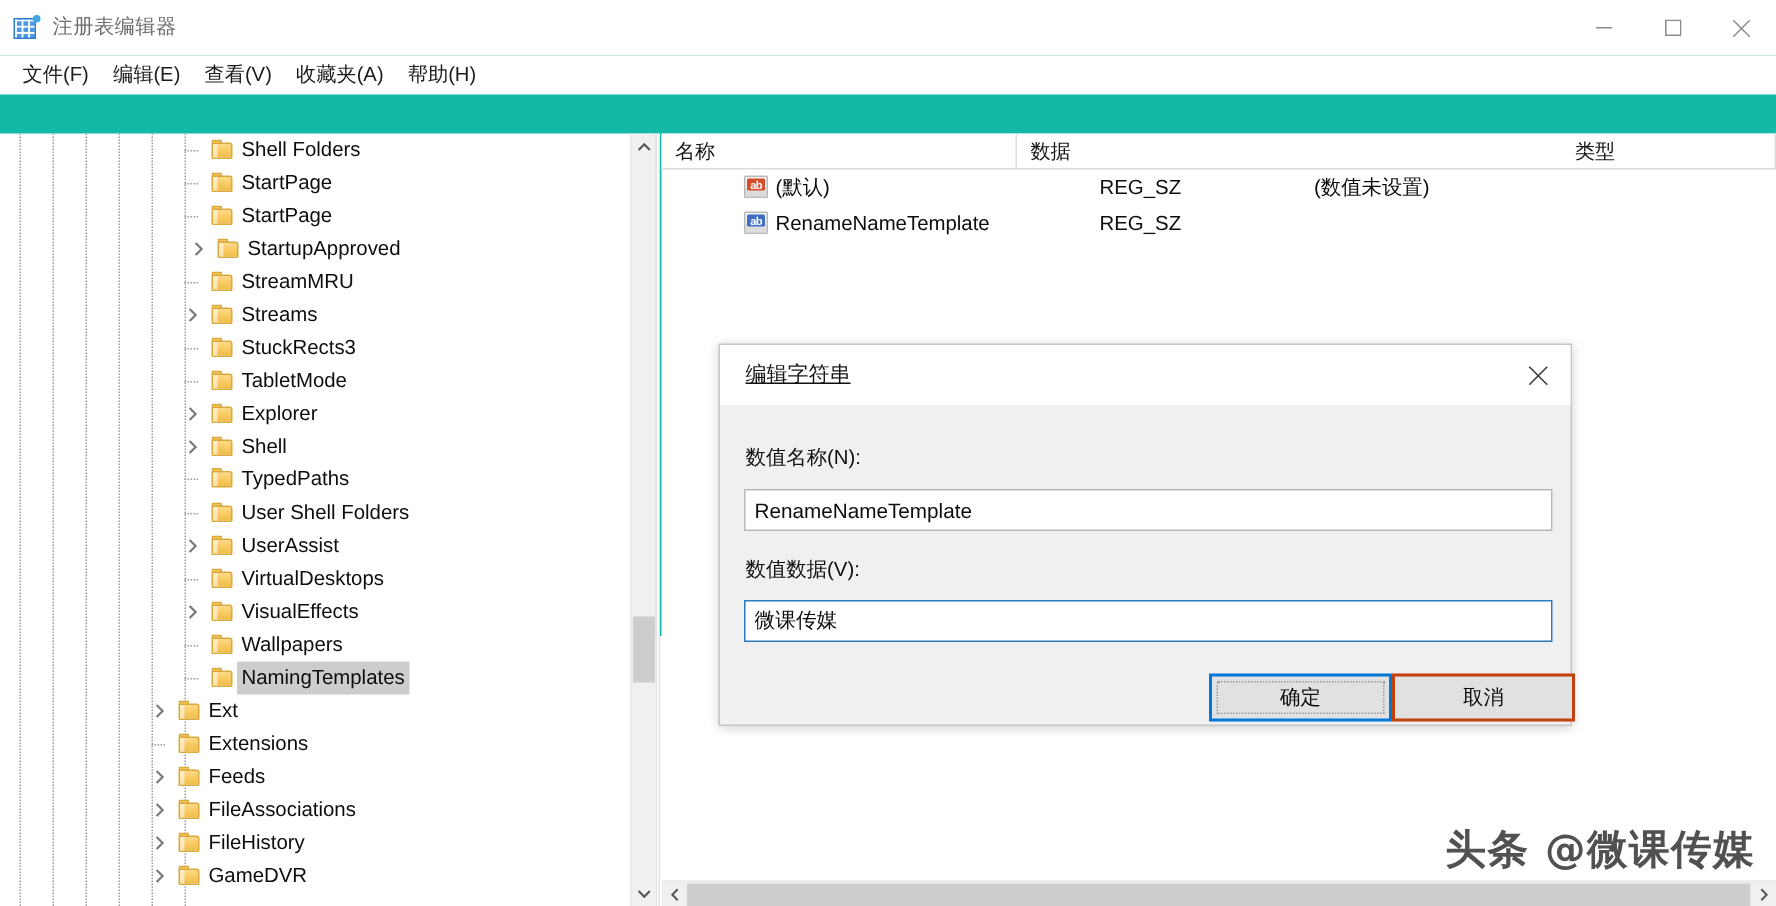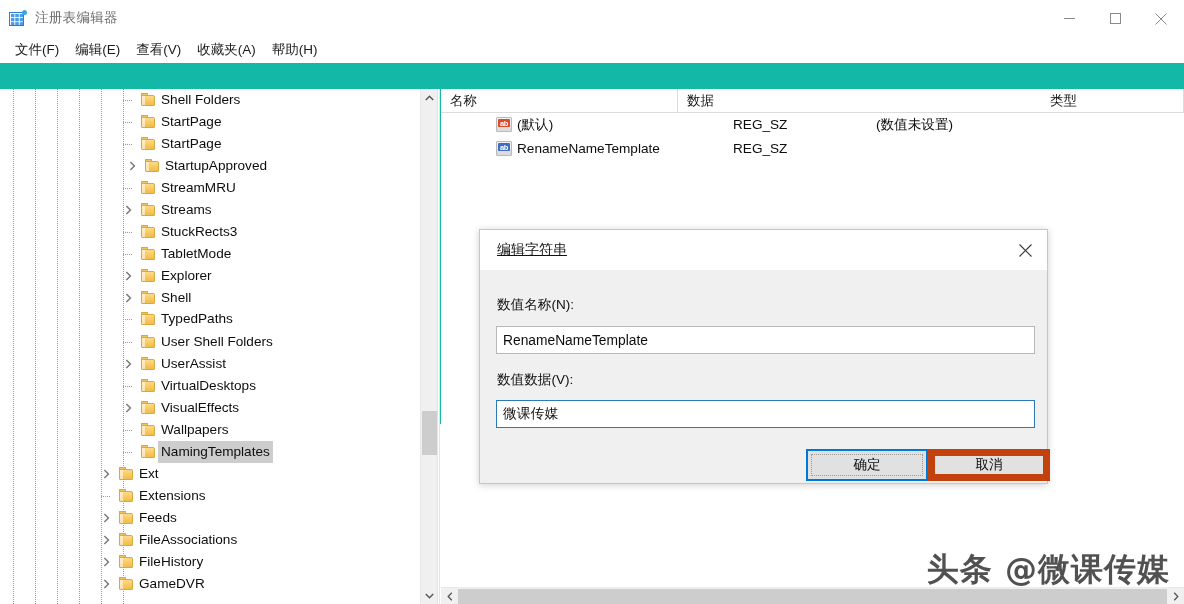--- a/index.html
+++ b/index.html
@@ -180,21 +180,21 @@
   }
   .hsb-arrow.left { left: 0; }
   .hsb-arrow.right { right: 0; }
   .sb-thumb-h {
     position: absolute; left: 17px; top: 1px; height: 15px; background: #cdcdcd;
   }
 
   
   .watermark {
     position: absolute; right: 14px; top: 548px;
-    font-size: 32px; color: #3a3a3a; white-space: nowrap;
+    font-size: 27px; color: #3a3a3a; white-space: nowrap;
     font-family: "DejaVu Sans", sans-serif; font-weight: bold;
     text-shadow: 1px 1px 0 rgba(255,255,255,0.85), -1px -1px 0 rgba(255,255,255,0.7);
     opacity: 0.88; letter-spacing: 1px;
   }
 
   
   .dialog {
     position: absolute; left: 479px; top: 229px; width: 569px; height: 255px;
     background: #f0f0f0; border: 1px solid #c6c6c6;
     box-shadow: 0 1px 7px rgba(0,0,0,0.19);
@@ -215,21 +215,21 @@
     position: absolute; font-size: 13.6px; color: #101010; white-space: nowrap;
   }
   .dlg-input {
     position: absolute; height: 28px; background: #ffffff;
     border: 1px solid #b9b9b9; display: flex; align-items: center;
     font-size: 13.8px; color: #0c0c0c; padding-left: 6px;
   }
   .dlg-input.focused { border: 1px solid #2b79b8; }
   .dlg-btn {
     position: absolute; width: 122px; height: 32px; background: #e1e1e1;
-    border: 7px solid #c2410c; display: flex; align-items: center;
+    border: 2px solid #c2410c; display: flex; align-items: center;
     justify-content: center; font-size: 13.6px; color: #0c0c0c;
   }
   .dlg-btn.default {
     border: 2px solid #0078d7; background: #e1e1e1;
   }
   .dlg-btn.default .inner {
     position: absolute; left: 3px; top: 3px; right: 3px; bottom: 3px;
     border: 1px dotted #9a9a9a;
   }
 </style>

